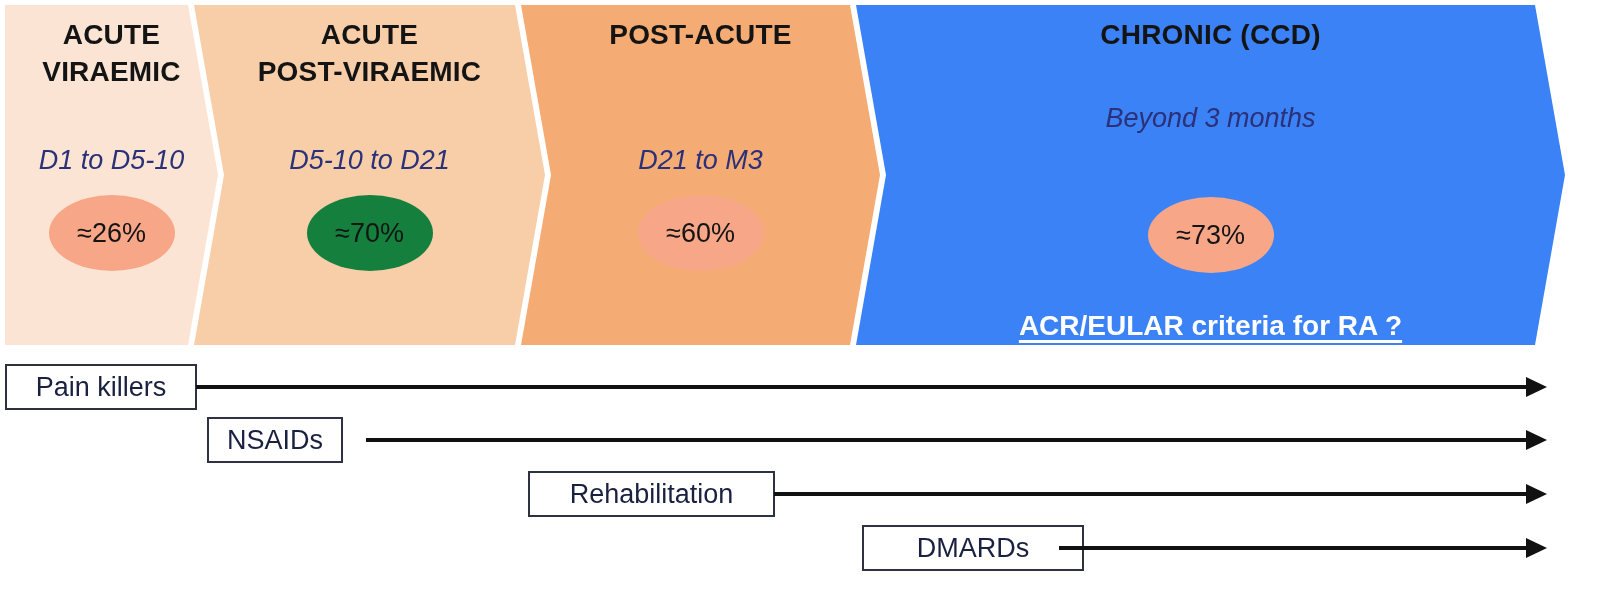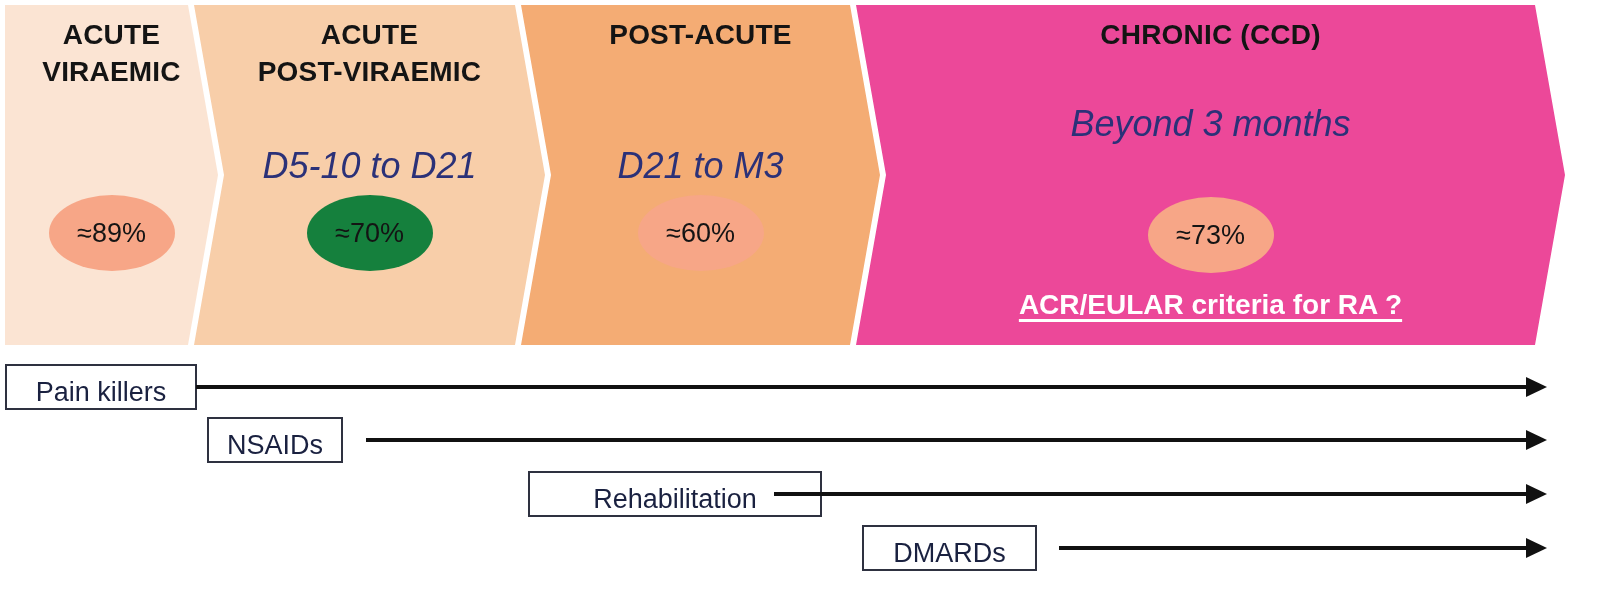--- a/index.html
+++ b/index.html
@@ -34,57 +34,57 @@
   .phase .title {
     position: absolute; top: 12px; left: 0; width: 100%;
     margin: 0; text-align: center;
     font-size: 28px; font-weight: bold; color: #141414;
     white-space: pre-line; line-height: 1.32; letter-spacing: 0.2px;
   }
 
   .phase .period {
     position: absolute; top: 140px; left: 0; width: 100%;
     text-align: center; font-style: italic;
-    font-size: 36px; color: #2b3178;
+    font-size: 27px; color: #2b3178;
   }
 
   .phase .oval {
     position: absolute; top: 190px; left: 50%;
     transform: translateX(-50%);
     width: 126px; height: 76px; border-radius: 50%;
     display: flex; align-items: center; justify-content: center;
     font-size: 27px; color: #141414;
   }
 
   .p4 .period { top: 98px; }
   .p4 .oval   { top: 192px; }
 
   .note {
-    position: absolute; top: 284px; left: 0; width: 100%;
+    position: absolute; top: 305px; left: 0; width: 100%;
     text-align: center;
     font-size: 28px; font-weight: bold; color: #ffffff;
     text-decoration: underline;
     text-decoration-thickness: 2.5px;
     text-underline-offset: 5px;
   }
 
   
   .label-box {
     position: absolute;
     background: #ffffff;
     border: 2.5px solid #2e3140;
     box-sizing: border-box;
     height: 46px;
-    display: flex; align-items: flex-end; justify-content: center;
+    display: flex; align-items: center; justify-content: center;
     font-size: 27px; color: #1a2140;
   }
   .b1 { left: 5px;   top: 364px; width: 192px; }
   .b2 { left: 207px; top: 417px; width: 136px; }
-  .b3 { left: 528px; top: 471px; width: 294px; }
-  .b4 { left: 862px; top: 525px; width: 175px; }
+  .b3 { left: 528px; top: 471px; width: 247px; }
+  .b4 { left: 862px; top: 525px; width: 222px; }
 
   .arrow { position: absolute; height: 4px; background: #111111; }
   .arrow::after {
     content: "";
     position: absolute; right: -21px; top: 50%;
     transform: translateY(-50%);
     width: 0; height: 0;
     border-left: 21px solid #111111;
     border-top: 10px solid transparent;
     border-bottom: 10px solid transparent;
@@ -97,43 +97,44 @@
 </head>
 <body>
 
 <div class="canvas">
 
   <div class="band">
 
     <section class="phase phase-first p1" style="background-color: rgb(251, 228, 211);">
       <h2 class="title">ACUTE
 VIRAEMIC</h2>
+      <div class="period">D1 to D5-10</div>
       <div class="oval" style="background-color: rgb(247, 166, 135);">
-        <span>≈89%</span>
+        <span>≈26%</span>
       </div>
     </section>
 
     <section class="phase phase-mid p2" style="background-color: rgb(248, 206, 169);">
       <h2 class="title">ACUTE
 POST-VIRAEMIC</h2>
       <div class="period">D5-10 to D21</div>
       <div class="oval" style="background-color: #15803d;">
         <span>≈70%</span>
       </div>
     </section>
 
     <section class="phase phase-mid p3" style="background-color: rgb(244, 172, 116);">
       <h2 class="title">POST-ACUTE</h2>
       <div class="period">D21 to M3</div>
       <div class="oval" style="background-color: rgb(247, 166, 135); text-align: right;">
         <span>≈60%</span>
       </div>
     </section>
 
-    <section class="phase phase-last p4" style="background-color: #ec4899;">
+    <section class="phase phase-last p4" style="background-color: #3b82f6;">
       <h2 class="title">CHRONIC (CCD)</h2>
       <div class="period">Beyond 3 months</div>
       <div class="oval" style="background-color: rgb(247, 166, 135);">
         <span>≈73%</span>
       </div>
       <div class="note">ACR/EULAR criteria for RA ?</div>
     </section>
 
   </div>
 

